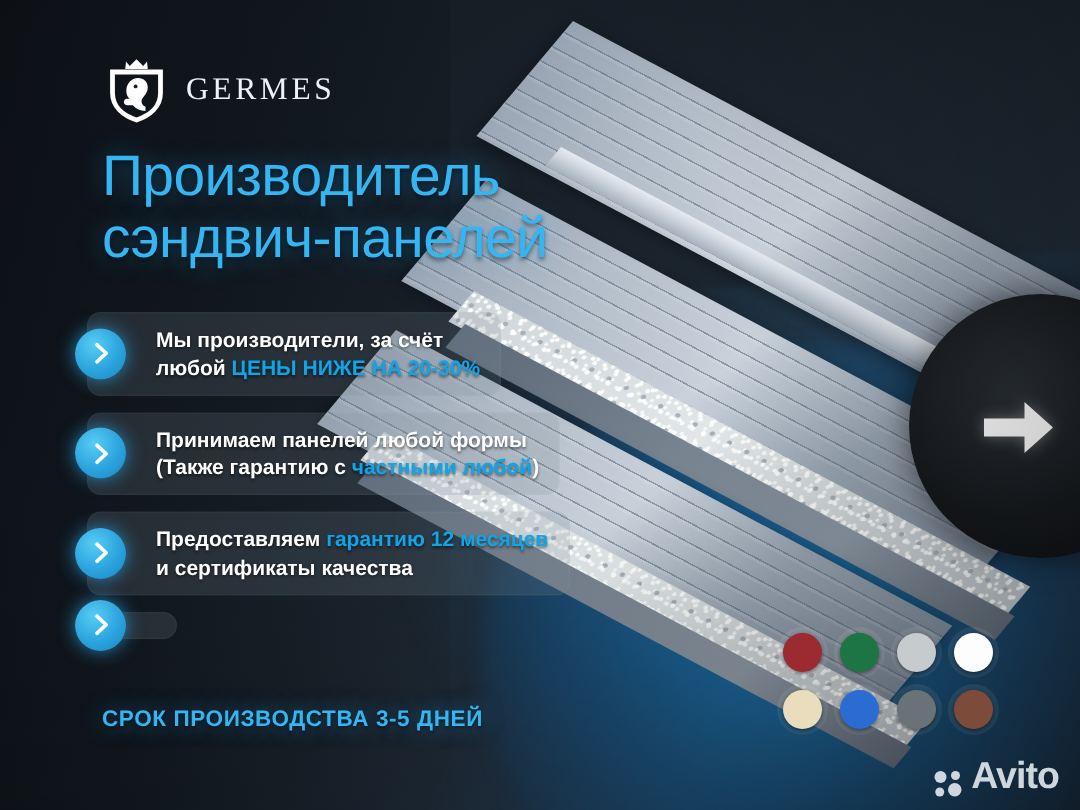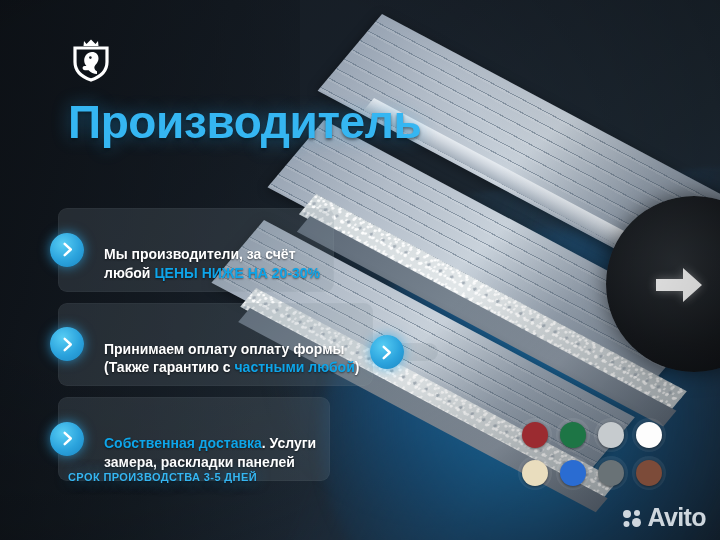--- a/index.html
+++ b/index.html
@@ -149,23 +149,23 @@
     font-weight: 400;
   }
 
   
   .headline {
     position: absolute;
     left: 68px;
     top: 98px;
     width: 420px;
     color: #35b6f2;
-    font-size: 46px;
+    font-size: 38px;
     line-height: 1.08;
-    font-weight: 700;
+    font-weight: 400;
     letter-spacing: -0.4px;
     text-shadow: 0 0 18px rgba(40,160,225,0.45), 0 2px 3px rgba(0,0,0,0.5);
   }
   .headline span { display: block; }
 
   
   .bullets {
     position: absolute;
     left: 58px;
     top: 208px;
@@ -180,21 +180,20 @@
     box-shadow: inset 0 0 0 1px rgba(255,255,255,0.03);
     display: inline-block;
     max-width: 352px;
   }
   .bullet-text {
     color: #ffffff;
     font-size: 14px;
     font-weight: 700;
     line-height: 1.34;
     text-shadow: 0 1px 2px rgba(0,0,0,0.55);
-    margin-top: 28px;
   }
   .bullet-text .accent { color: #0ea5e9; }
   .bullet-icon {
     position: absolute;
     left: -8px;
     top: 50%;
     transform: translateY(-50%);
     width: 34px;
     height: 34px;
     border-radius: 50%;
@@ -205,21 +204,21 @@
     justify-content: center;
   }
   .bullet-icon svg { width: 15px; height: 15px; }
 
   
   .footnote {
     position: absolute;
     left: 68px;
     top: 471px;
     color: #35b6f2;
-    font-size: 11px;
+    font-size: 15px;
     font-weight: 700;
     letter-spacing: 0.4px;
     text-shadow: 0 0 14px rgba(40,160,225,0.5), 0 1px 2px rgba(0,0,0,0.5);
   }
 
   
   .swatches {
     position: absolute;
     left: 518px;
     top: 418px;
@@ -241,21 +240,21 @@
     border-radius: 50%;
     box-shadow: 0 1px 3px rgba(0,0,0,0.45);
   }
 
   
   .avito {
     position: absolute;
     right: 14px;
     bottom: 8px;
     display: flex;
-    align-items: center;
+    align-items: flex-end;
     gap: 5px;
     opacity: 0.92;
   }
   .avito-dots { width: 20px; height: 20px; }
   .avito-word {
     color: #dfe6ec;
     font-size: 25px;
     font-weight: 700;
     letter-spacing: -0.6px;
   }
@@ -296,24 +295,26 @@
     <svg class="logo-mark" viewBox="0 0 42 46">
       <path d="M14 5 L16.5 8 L21 3.5 L25.5 8 L28 5 L28.5 10 H13.5 Z" fill="#ffffff"></path>
       <path d="M5 12 H37 V26 C37 35 30 41 21 44 C12 41 5 35 5 26 Z" fill="none" stroke="#ffffff" stroke-width="3.2"></path>
       <path d="M22 16 C26 16 28.5 18.6 28.5 22.4 C28.5 25 27.2 26.8 26 28.2
                C24.8 29.6 24.2 30.6 24.4 32 C24.6 33.6 25.6 34.6 27 35.2
                L27 38 C23.6 38 20.6 36.6 18.6 34.2 L15 34.2 C13.4 34.2 12.6 33.2 12.6 32
                C12.6 30.8 13.4 29.9 14.6 29.9 L16.4 29.9 C15 28.6 14.2 26.8 14.2 24.6
                C14.2 19.8 17.6 16 22 16 Z" fill="#ffffff"></path>
       <circle cx="20.4" cy="21.6" r="1.3" fill="#1a2028"></circle>
     </svg>
+    <div class="logo-text">GERMES</div>
   </div>
 
   <div class="headline">
     <span>Производитель</span>
+    <span>сэндвич-панелей</span>
   </div>
 
   <div class="bullets">
 
     <div class="bullet">
       <span class="bullet-icon">
         <svg viewBox="0 0 16 16">
             <path d="M5 2 L11.5 8 L5 14" fill="none" stroke="#ffffff" stroke-width="2.6" stroke-linecap="round" stroke-linejoin="round"></path>
           </svg>
       </span>
@@ -323,43 +324,43 @@
       </div>
     </div>
 
     <div class="bullet">
       <span class="bullet-icon">
         <svg viewBox="0 0 16 16">
             <path d="M5 2 L11.5 8 L5 14" fill="none" stroke="#ffffff" stroke-width="2.6" stroke-linecap="round" stroke-linejoin="round"></path>
           </svg>
       </span>
       <div class="bullet-text">
-        <span>Принимаем оплату оплату формы</span><br>
+        <span>Принимаем панелей любой формы</span><br>
         <span>(Также гарантию с </span><span class="accent">частными любой</span><span>)</span>
       </div>
-    </div>
-
-    <div class="bullet">
-      <span class="bullet-icon">
-        <svg viewBox="0 0 16 16">
-            <path d="M5 2 L11.5 8 L5 14" fill="none" stroke="#ffffff" stroke-width="2.6" stroke-linecap="round" stroke-linejoin="round"></path>
-          </svg>
-      </span>
     </div>
 
     <div class="bullet">
       <span class="bullet-icon">
         <svg viewBox="0 0 16 16">
             <path d="M5 2 L11.5 8 L5 14" fill="none" stroke="#ffffff" stroke-width="2.6" stroke-linecap="round" stroke-linejoin="round"></path>
           </svg>
       </span>
       <div class="bullet-text">
-        <span class="accent">Собственная доставка</span><span>. Услуги</span><br>
-        <span>замера, раскладки панелей</span>
-      </div>
+        <span>Предоставляем </span><span class="accent">гарантию 12 месяцев</span><br>
+        <span>и сертификаты качества</span>
+      </div>
+    </div>
+
+    <div class="bullet">
+      <span class="bullet-icon">
+        <svg viewBox="0 0 16 16">
+            <path d="M5 2 L11.5 8 L5 14" fill="none" stroke="#ffffff" stroke-width="2.6" stroke-linecap="round" stroke-linejoin="round"></path>
+          </svg>
+      </span>
     </div>
 
   </div>
 
   <div class="footnote">СРОК ПРОИЗВОДСТВА 3-5 ДНЕЙ</div>
 
   <div class="swatches">
     <div class="swatch-cell">
         <div class="swatch" style="background:#9b2b30"></div>
       </div>

